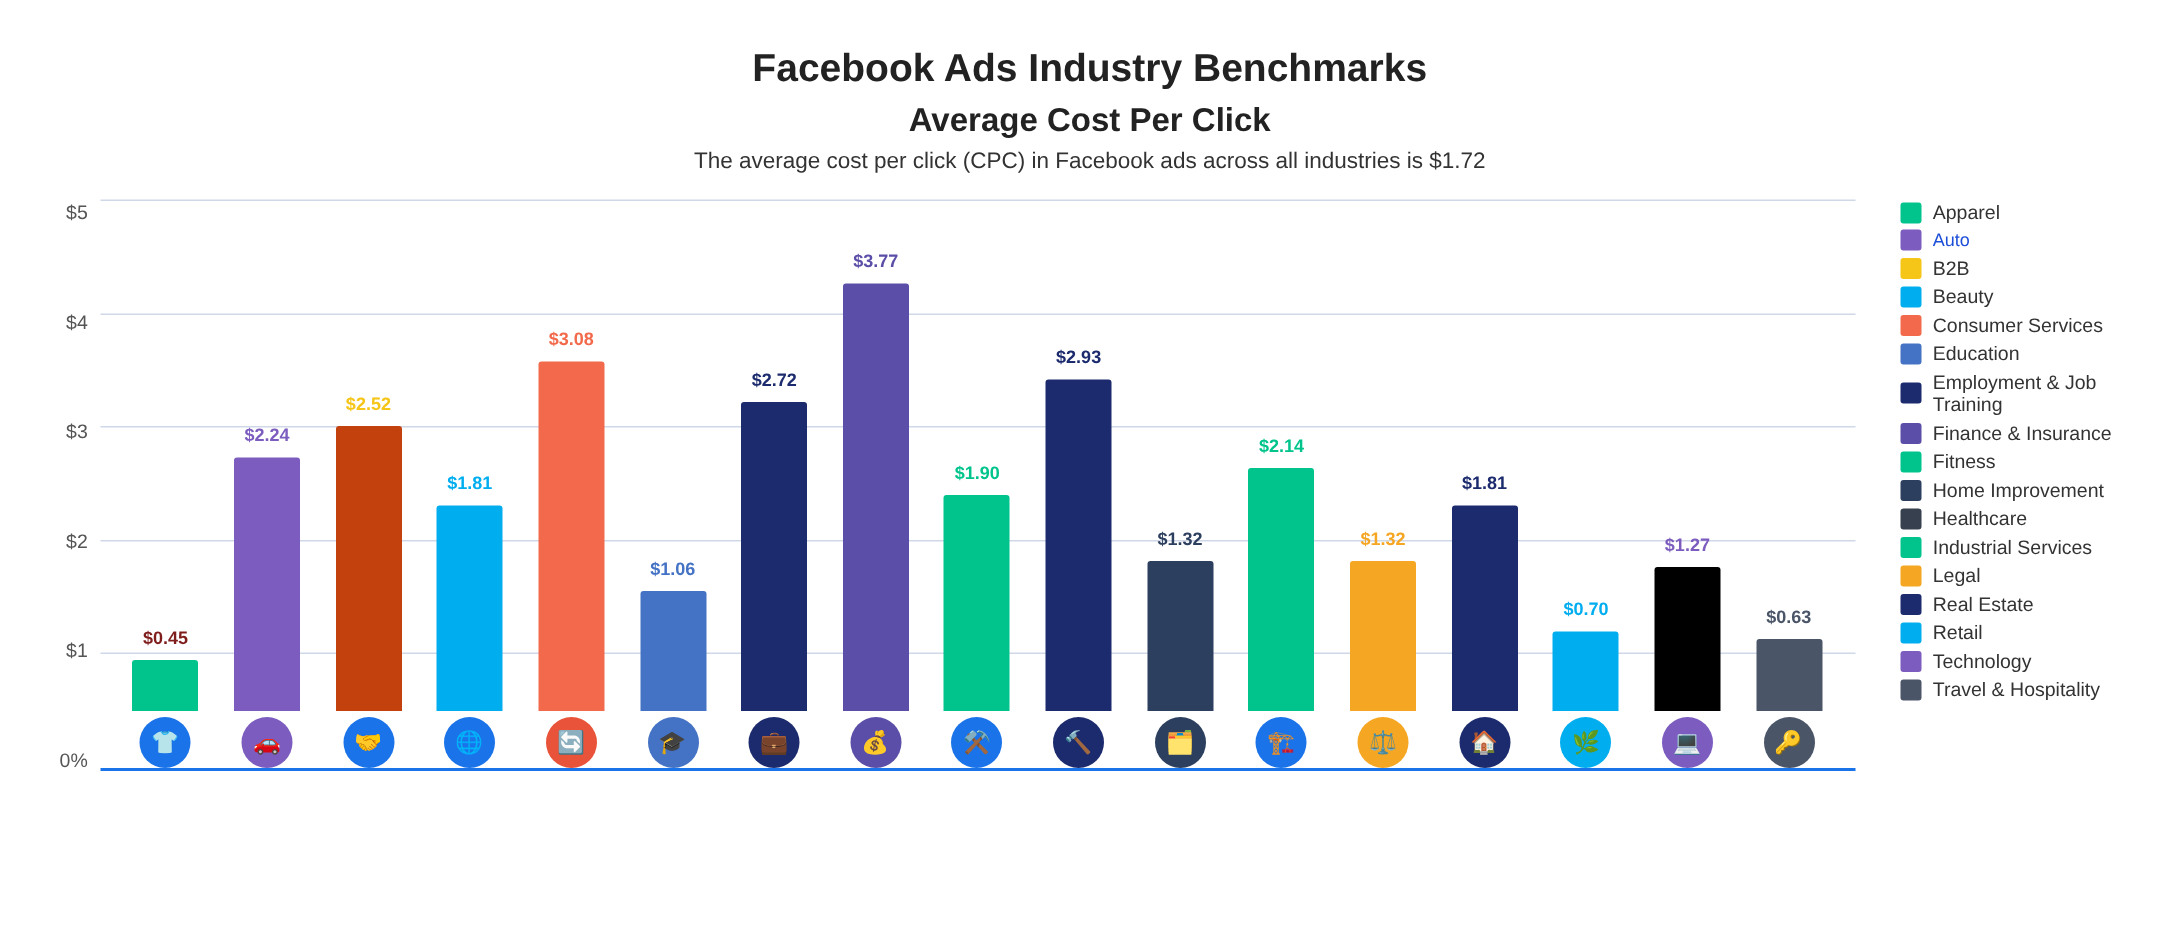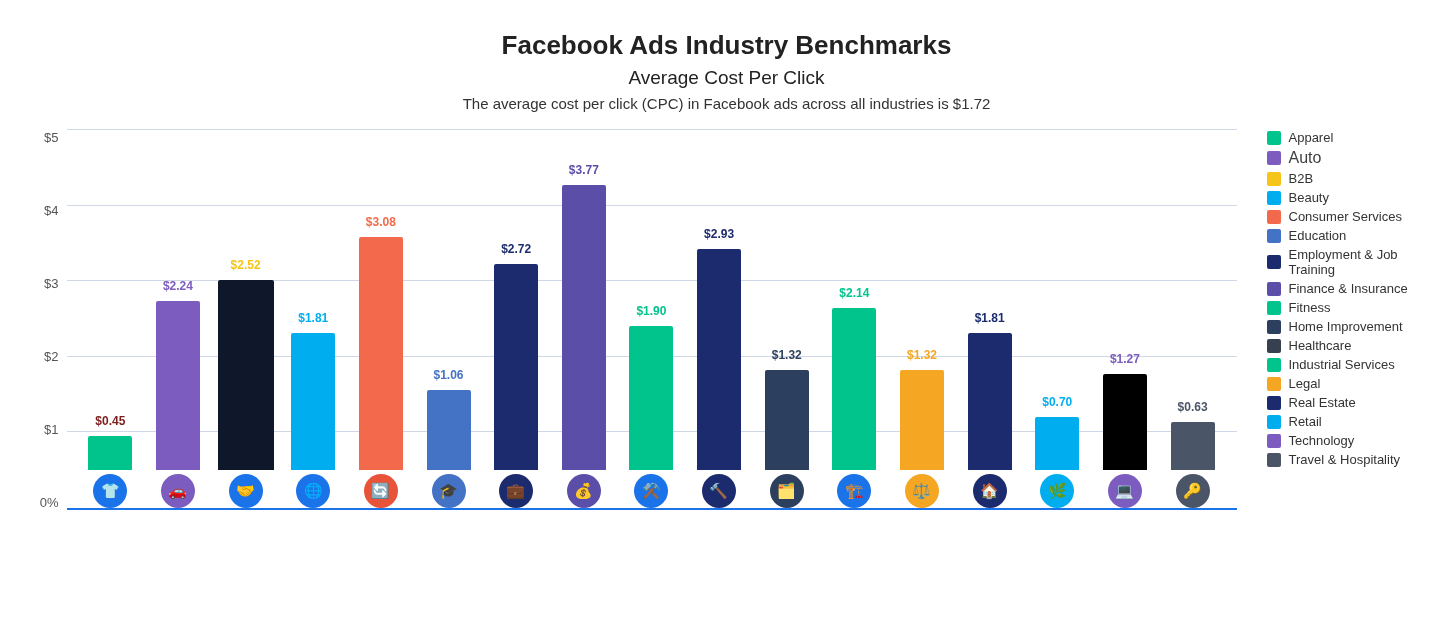--- a/index.html
+++ b/index.html
@@ -14,22 +14,22 @@
       align-items: center;
     }
     .page-title {
       font-size: 26px;
       font-weight: bold;
       color: #222;
       margin-top: 30px;
       margin-bottom: 6px;
     }
     .chart-subtitle {
-      font-size: 19px;
-      font-weight: normal;
+      font-size: 22px;
+      font-weight: bold;
       color: #222;
       margin-bottom: 6px;
     }
     .chart-description {
       font-size: 15px;
       color: #333;
       margin-bottom: 18px;
     }
     .chart-area {
       display: flex;
@@ -176,21 +176,21 @@
             </div>
             <div class="x-icon-circle" style="margin-top: 4px; width: 34px; height: 34px; border-radius: 50%; display: flex; align-items: center; justify-content: center; font-size: 15px; flex-shrink: 0; background-color: rgb(26, 115, 232); color: white;">👕</div>
           </div>
           <div class="bar-group">
             <div class="bar" style="height: 44.8%; background-color: rgb(124, 92, 191); width: 44px; position: relative; border-radius: 2px 2px 0px 0px;">
               <span class="bar-label" style="color: rgb(124, 92, 191);">$2.24</span>
             </div>
             <div class="x-icon-circle" style="margin-top: 4px; width: 34px; height: 34px; border-radius: 50%; display: flex; align-items: center; justify-content: center; font-size: 15px; flex-shrink: 0; background-color: rgb(124, 92, 191); color: white;">🚗</div>
           </div>
           <div class="bar-group">
-            <div class="bar" style="height: 50.4%; background-color: #0f172a; width: 56px; position: relative; border-radius: 2px 2px 0px 0px;">
+            <div class="bar" style="height: 50.4%; background-color: #c2410c; width: 44px; position: relative; border-radius: 2px 2px 0px 0px;">
               <span class="bar-label" style="color: rgb(245, 197, 24);">$2.52</span>
             </div>
             <div class="x-icon-circle" style="margin-top: 4px; width: 34px; height: 34px; border-radius: 50%; display: flex; align-items: center; justify-content: center; font-size: 15px; flex-shrink: 0; background-color: rgb(26, 115, 232); color: white;">🤝</div>
           </div>
           <div class="bar-group">
             <div class="bar" style="height: 36.2%; background-color: rgb(0, 174, 239); width: 44px; position: relative; border-radius: 2px 2px 0px 0px;">
               <span class="bar-label" style="color: rgb(0, 174, 239);">$1.81</span>
             </div>
             <div class="x-icon-circle" style="margin-top: 4px; width: 34px; height: 34px; border-radius: 50%; display: flex; align-items: center; justify-content: center; font-size: 15px; flex-shrink: 0; background-color: rgb(26, 115, 232); color: white;">🌐</div>
           </div>
@@ -276,21 +276,21 @@
       </div>
   </div>
 
   <div class="legend" id="legend-container">
       <div class="legend-item">
         <div class="legend-color" style="background-color: rgb(0, 196, 140);"></div>
         <span style="font-size: 13px; color: rgb(51, 51, 51);">Apparel</span>
       </div>
       <div class="legend-item">
         <div class="legend-color" style="background-color: rgb(124, 92, 191);"></div>
-        <span style="font-size: 16px; color: #404040;">Auto</span>
+        <span style="font-size: 12px; color: #1d4ed8;">Auto</span>
       </div>
       <div class="legend-item">
         <div class="legend-color" style="background-color: rgb(245, 197, 24);"></div>
         <span style="font-size: 13px; color: rgb(51, 51, 51);">B2B</span>
       </div>
       <div class="legend-item">
         <div class="legend-color" style="background-color: rgb(0, 174, 239);"></div>
         <span style="font-size: 13px; color: rgb(51, 51, 51);">Beauty</span>
       </div>
       <div class="legend-item">

